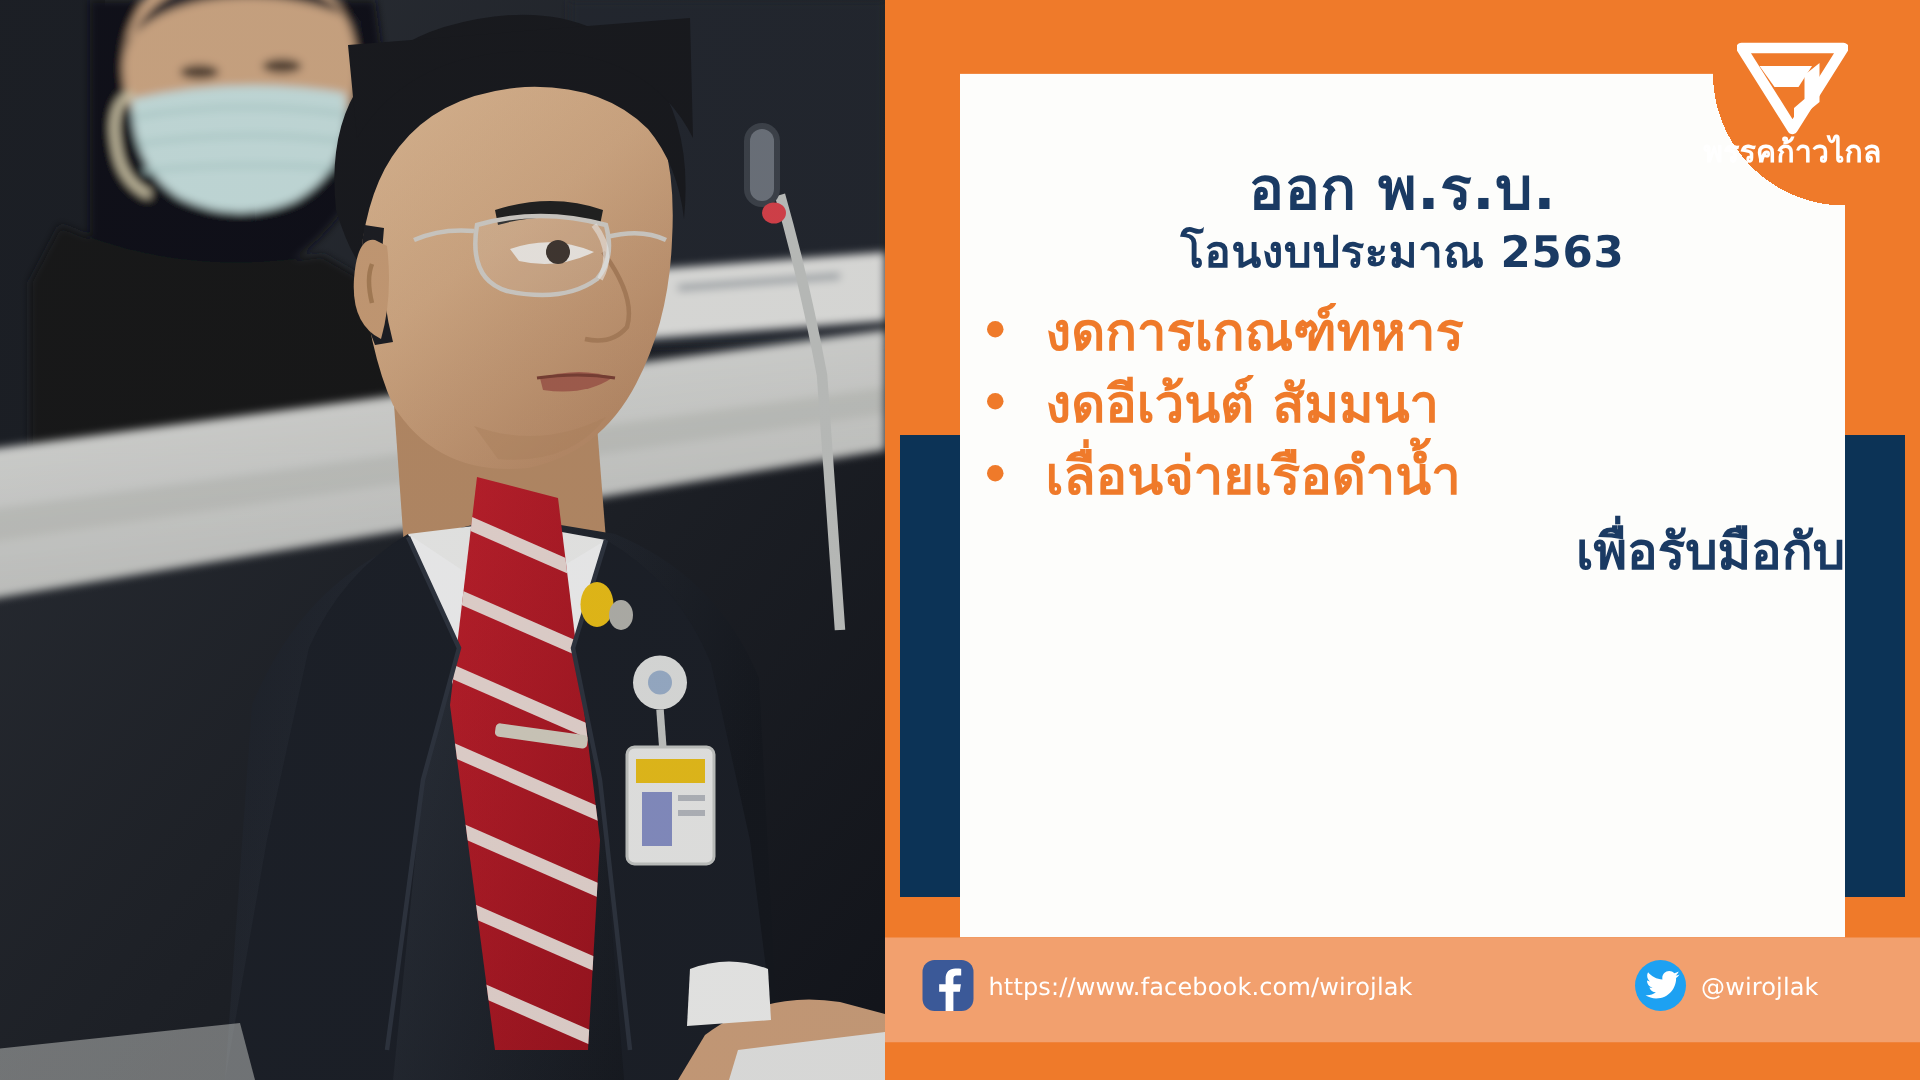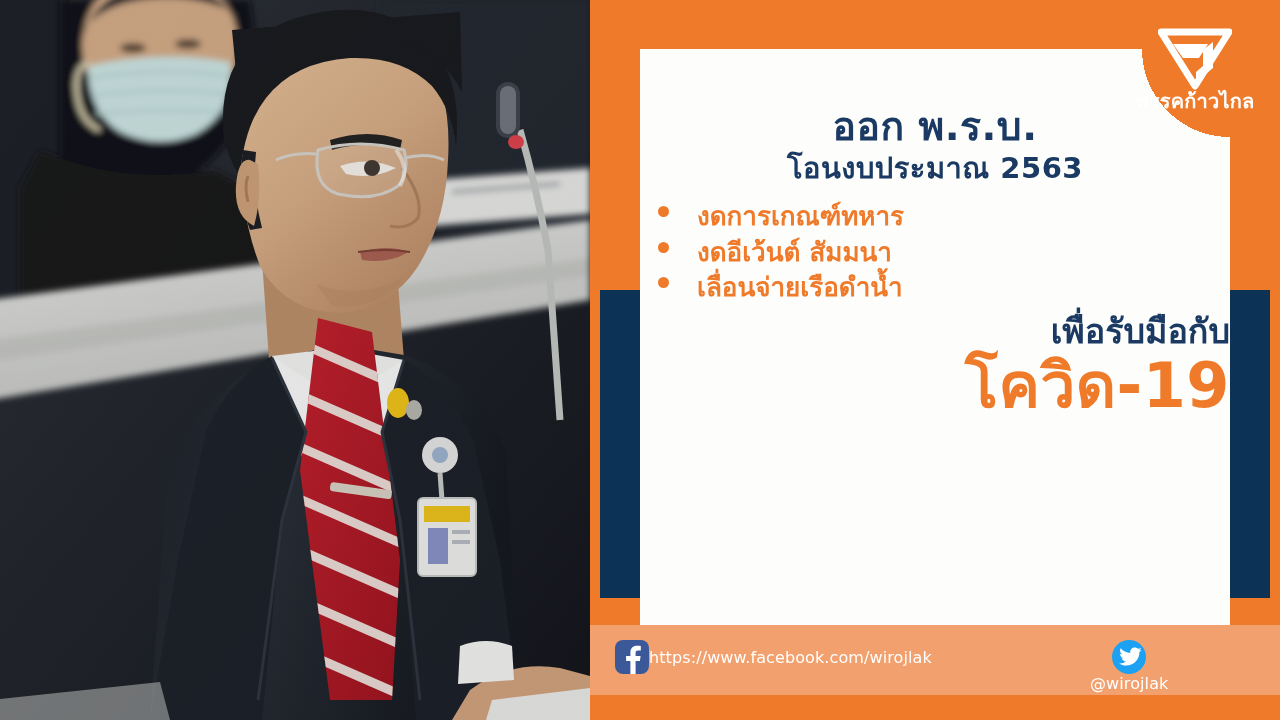--- a/index.html
+++ b/index.html
@@ -122,21 +122,21 @@
 
   .bullets {
     list-style: none;
     margin: 16px 0 0 0;
     padding: 0 0 0 18px;
   }
   .bullets li {
     display: flex;
     align-items: baseline;
     color: #ef7a2a;
-    font-size: 26px;
+    font-size: 35px;
     font-weight: 700;
     line-height: 1.36;
     white-space: nowrap;
   }
   .bullets li .dot {
     display: inline-block;
     width: 11px; height: 11px;
     border-radius: 50%;
     background: #ef7a2a;
     margin-right: 28px;
@@ -165,24 +165,24 @@
     margin-top: 2px;
     letter-spacing: .5px;
   }
 
   
   .social {
     position: absolute;
     top: 640px;
     display: flex;
     align-items: center;
-    gap: 0;
+    gap: 10px;
   }
   .social.fb { left: 25px; }
-  .social.tw { left: 500px; flex-direction: column; }
+  .social.tw { left: 500px; }
 
   .social .label {
     color: #ffffff;
     font-size: 16px;
     font-weight: 400;
     letter-spacing: .1px;
     white-space: nowrap;
   }
   .icon-fb {
     width: 34px; height: 34px;
@@ -422,21 +422,20 @@
           <span>งดอีเว้นต์ สัมมนา</span>
         </li>
         <li>
           <span class="dot"></span>
           <span>เลื่อนจ่ายเรือดำน้ำ</span>
         </li>
       </ul>
 
       <div class="tail">
         <span class="sub">เพื่อรับมือกับ</span>
-        <span class="big">โควิด-19</span>
       </div>
     </div>
 
     <div class="social fb">
       <span class="icon-fb">
         <svg width="34" height="34" viewBox="0 0 34 34" xmlns="http://www.w3.org/2000/svg" aria-hidden="true">
           <path d="M20.6 34V21.1h4.3l.7-5h-5v-3.2c0-1.5.4-2.5 2.5-2.5h2.7V5.9c-.5-.1-2.1-.2-3.9-.2-3.9 0-6.5 2.4-6.5 6.7v3.7h-4.3v5h4.3V34z" fill="#ffffff"></path>
         </svg>
       </span>
       <span class="label">https://www.facebook.com/wirojlak</span>

